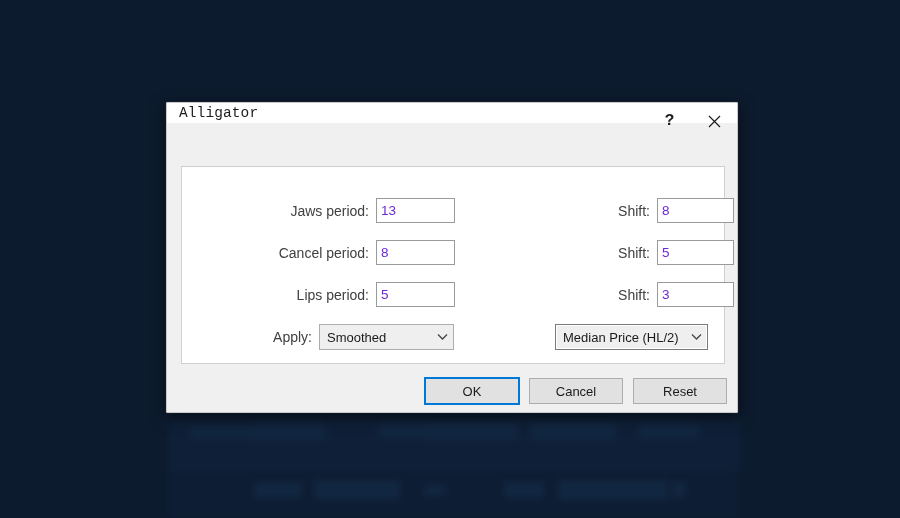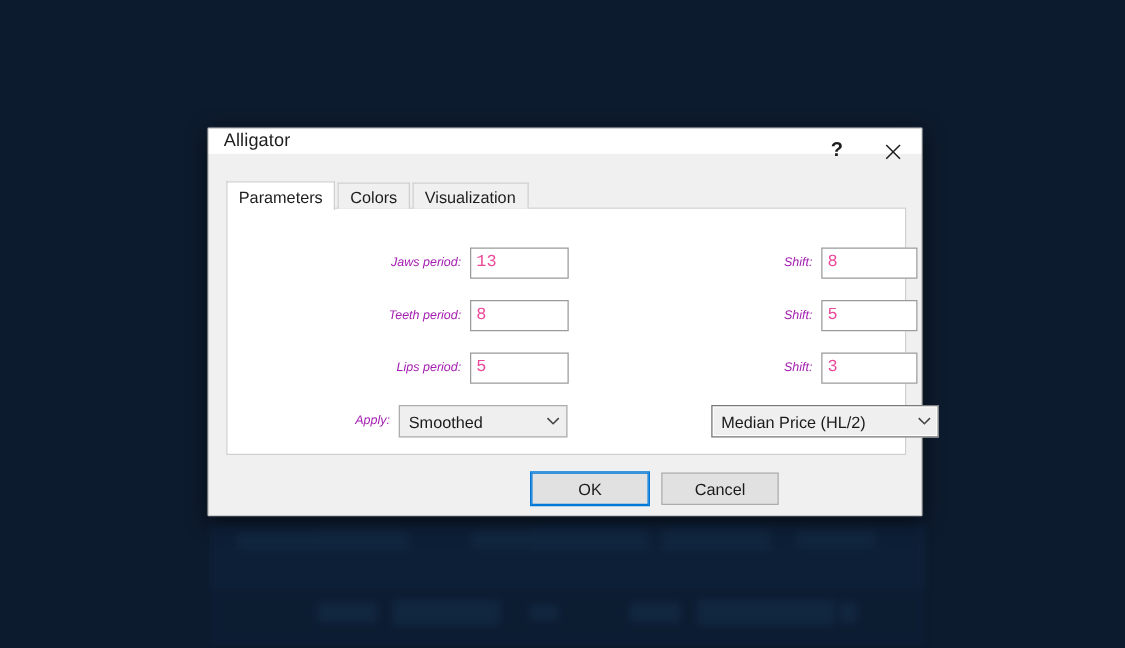--- a/index.html
+++ b/index.html
@@ -39,20 +39,21 @@
     box-shadow: 0 4px 16px rgba(0,0,0,0.55), 0 0 0 1px rgba(255,255,255,0.04);
     border-radius: 1px;
   }
 
   #titlebar {
     height: 20px;
     background: #ffffff;
     display: flex;
     align-items: center;
     position: relative;
+    font-family: Liberation Mono, monospace;
   }
   #title-text {
     margin-left: 12px;
     font-size: 14.5px;
     color: #1d1d1d;
     letter-spacing: 0.1px;
   }
   .title-btns {
     margin-left: auto;
     display: flex;
@@ -107,34 +108,33 @@
     z-index: 2;
   }
 
   .row {
     position: absolute;
     left: 0; width: 100%;
     height: 26px;
   }
   .lbl {
     position: absolute;
-    font-size: 10px;
-    color: #a21caf;
+    font-size: 14px;
+    color: #404040;
     line-height: 26px;
     white-space: nowrap;
-    font-style: italic;
   }
   .lbl-r { text-align: right; }
 
   input.txt {
     position: absolute;
     height: 25px;
-    font-family: Liberation Mono, monospace;
+    font-family: Liberation Sans, sans-serif;
     font-size: 13.5px;
-    color: #ec4899;
+    color: #6d28d9;
     padding: 0 4px;
     border: 1px solid #999a9a;
     background: #ffffff;
     outline: none;
   }
 
   .combo {
     position: absolute;
     height: 26px;
     background: #efefef;
@@ -202,43 +202,32 @@
         <span id="help-glyph">?</span>
       </div>
       <div class="tbtn" id="close-btn">
         <svg width="13" height="13" viewBox="0 0 13 13" aria-hidden="true">
           <path d="M1 1 L12 12 M12 1 L1 12" stroke="currentColor" stroke-width="1.2" fill="none"></path>
         </svg>
       </div>
     </div>
   </div>
 
-  <div id="tabstrip">
-    <div class="tab active">
-      <span>Parameters</span>
-    </div>
-    <div class="tab">
-      <span>Colors</span>
-    </div>
-    <div class="tab">
-      <span>Visualization</span>
-    </div>
-  </div>
 
   <div id="panel">
 
     <div class="row" style="top:31px;">
       <span class="lbl lbl-r" style="left:20px; width:167px;">Jaws period:</span>
       <input class="txt" type="text" style="left: 194px; width: 79px;" value="13">
       <span class="lbl lbl-r" style="left:388px; width:80px;">Shift:</span>
       <input class="txt" type="text" style="left: 475px; width: 77px;" value="8">
     </div>
 
     <div class="row" style="top:73px;">
-      <span class="lbl lbl-r" style="left:20px; width:167px;">Teeth period:</span>
+      <span class="lbl lbl-r" style="left:20px; width:167px;">Cancel period:</span>
       <input class="txt" type="text" style="left: 194px; width: 79px;" value="8">
       <span class="lbl lbl-r" style="left:388px; width:80px;">Shift:</span>
       <input class="txt" type="text" style="left: 475px; width: 77px;" value="5">
     </div>
 
     <div class="row" style="top:115px;">
       <span class="lbl lbl-r" style="left:20px; width:167px;">Lips period:</span>
       <input class="txt" type="text" style="left: 194px; width: 79px;" value="5">
       <span class="lbl lbl-r" style="left:388px; width:80px;">Shift:</span>
       <input class="txt" type="text" style="left: 475px; width: 77px;" value="3">
@@ -248,32 +237,35 @@
       <span class="lbl lbl-r" style="left:20px; width:110px;">Apply:</span>
       <div class="combo" style="left:137px; width:135px;justify-content:space-between;">
         <span class="cval">Smoothed</span>
         <span class="chev">
           <svg width="11" height="8" viewBox="0 0 11 8" aria-hidden="true">
             <path d="M1 1.5 L5.5 6 L10 1.5" stroke="currentColor" stroke-width="1.25" fill="none"></path>
           </svg>
         </span>
       </div>
 
-      <div class="combo focused" style="left:387px; width:182px;">
+      <div class="combo focused" style="left:373px; width:153px;">
         <span class="cval">Median Price (HL/2)</span>
         <span class="chev">
           <svg width="11" height="8" viewBox="0 0 11 8" aria-hidden="true">
             <path d="M1 1.5 L5.5 6 L10 1.5" stroke="currentColor" stroke-width="1.25" fill="none"></path>
           </svg>
         </span>
       </div>
     </div>
 
   </div>
 
   <div class="btn" style="left:362px; top:275px; width:94px;">
     <span>Cancel</span>
   </div>
   <div class="btn default" style="left:258px; top:275px; width:94px;">
     <span>OK</span>
   </div>
+  <div class="btn" style="left:466px; top:275px; width:94px;">
+    <span>Reset</span>
+  </div>
 
 </div>
 
 </body></html>

